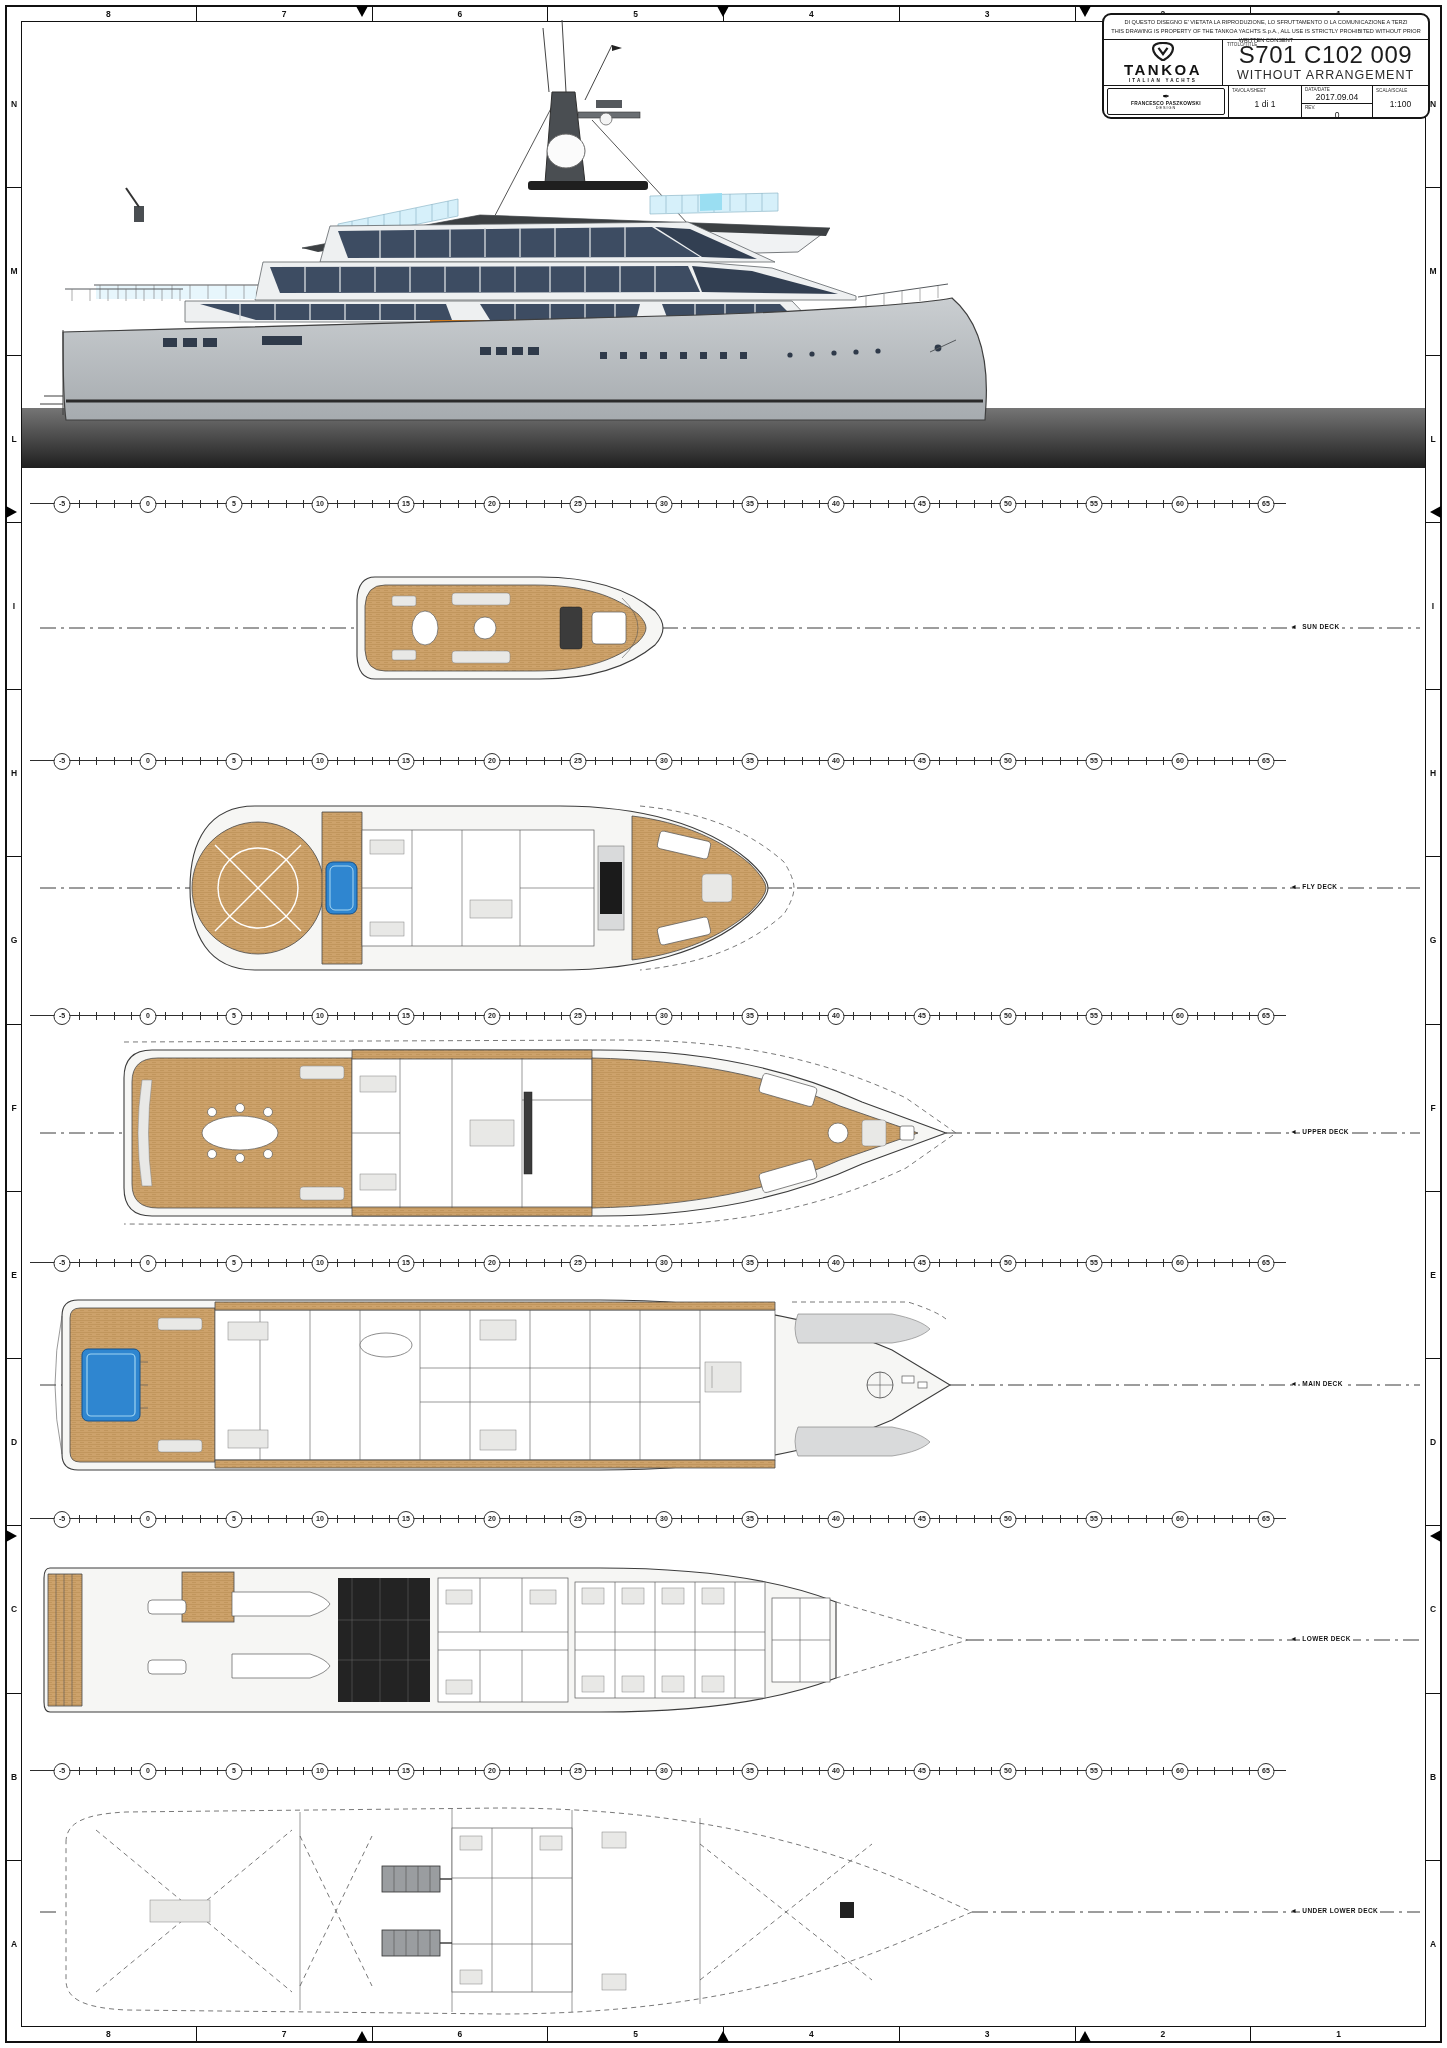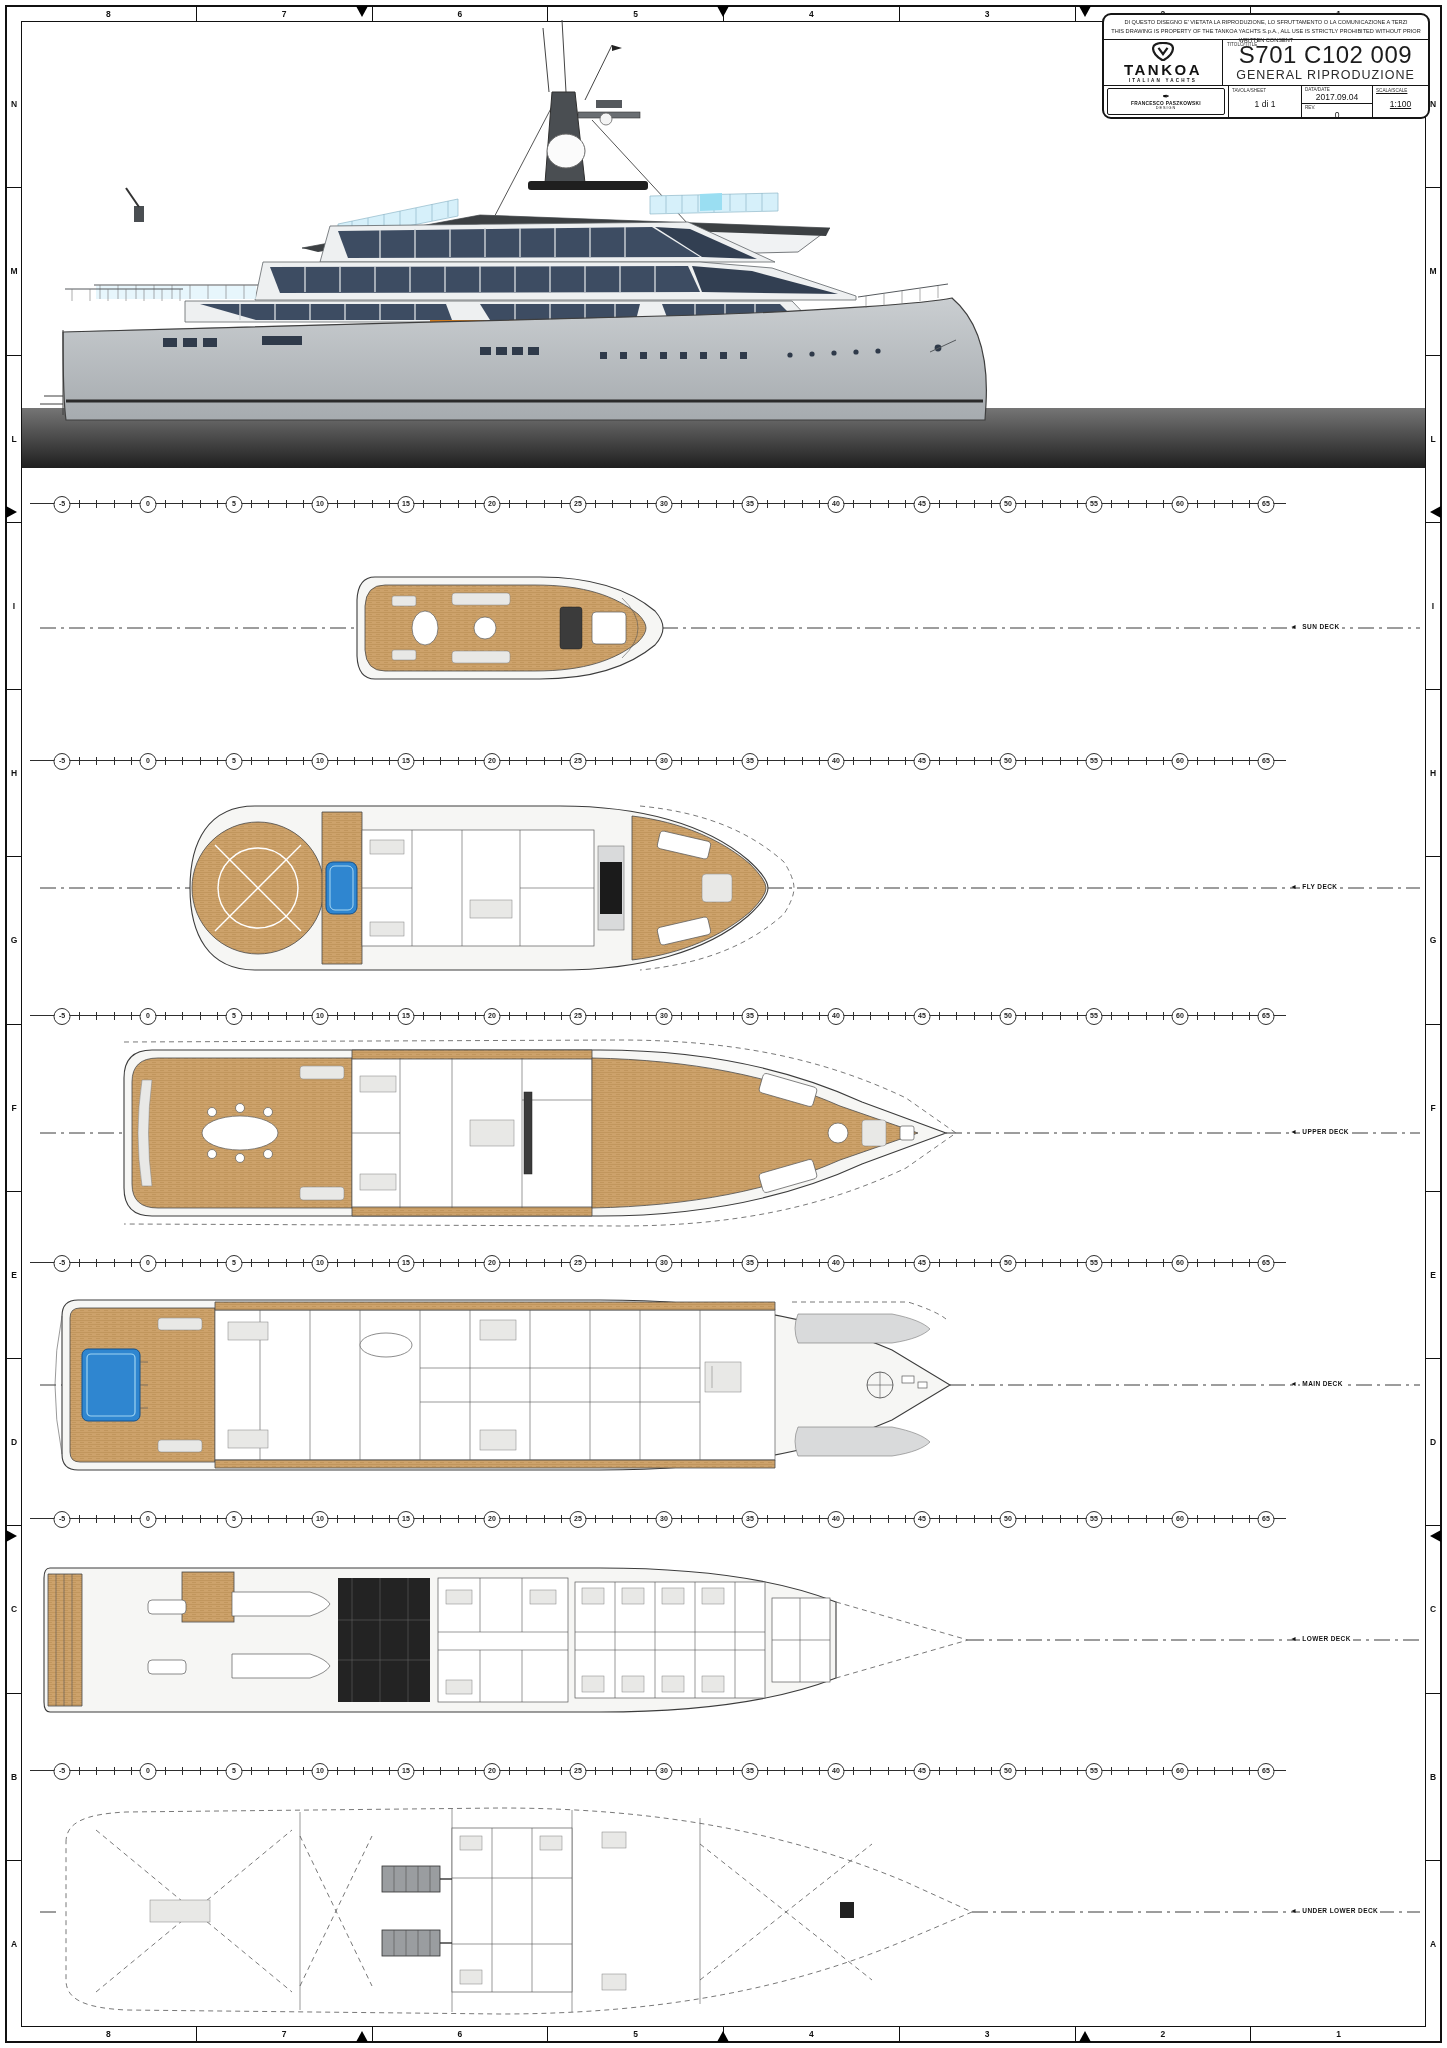--- a/index.html
+++ b/index.html
@@ -56,21 +56,21 @@
   .tb-sub{font-size:12.5px;letter-spacing:1px;color:#2a2a2a;margin-top:1px;}
   .tb-bottom{height:31px;border-top:1.5px solid #151515;display:flex;}
   .tb-designer{width:118px;border-right:1.5px solid #151515;display:flex;align-items:center;
                justify-content:center;padding:3px;}
   .tb-designer-box{border:1.5px solid #151515;border-radius:2px;width:100%;height:100%;
                    display:flex;flex-direction:column;align-items:center;justify-content:center;}
   .tb-designer-name{font-size:4.8px;font-weight:bold;letter-spacing:.3px;}
   .tb-designer-sub{font-size:3.8px;letter-spacing:1px;}
   .pk-mark{font-size:8px;line-height:1;font-weight:bold;}
   .tb-cell{border-right:1.5px solid #151515;display:flex;flex-direction:column;padding:2px 3px;}
-  .tb-cell:last-child{border-right:none;text-decoration:underline;}
+  .tb-cell:last-child{border-right:none;}
   .tb-sheet{width:66px;}
   .tb-date{width:70px;padding:0;}
   .tb-scale{flex:1;}
   .tb-val{flex:1;display:flex;align-items:center;justify-content:center;font-size:8.5px;}
   .tb-date .half{flex:1;display:flex;flex-direction:column;padding:1px 3px;}
   .tb-date .half.top{border-bottom:1px solid #151515;}
 </style>
 </head>
 <body>
 
@@ -889,21 +889,21 @@
         <svg width="22" height="19" viewBox="0 0 24 21">
           <path d="M12 1 C18.5 1 23 3.2 23 7 C23 13 17.5 17.5 12 20.5 C6.5 17.5 1 13 1 7 C1 3.2 5.5 1 12 1 Z" fill="none" stroke="#1c1c1c" stroke-width="2.4"></path>
           <path d="M7 6.5 L12 13.5 L17 6.5" fill="none" stroke="#1c1c1c" stroke-width="2.4"></path>
         </svg>
         <div class="tb-brand">TANKOA</div>
         <div class="tb-brand-sub">ITALIAN YACHTS</div>
       </div>
       <div class="tb-title">
         <div class="tb-lbl">TITOLO/TITLE</div>
         <div class="tb-code">S701 C102 009</div>
-        <div class="tb-sub">GENERAL RIPRODUZIONE</div>
+        <div class="tb-sub">WITHOUT ARRANGEMENT</div>
       </div>
     </div>
     <div class="tb-bottom">
       <div class="tb-designer">
         <div class="tb-designer-box">
           <div class="pk-mark">✒</div>
           <div class="tb-designer-name">FRANCESCO PASZKOWSKI</div>
           <div class="tb-designer-sub">DESIGN</div>
         </div>
       </div>

